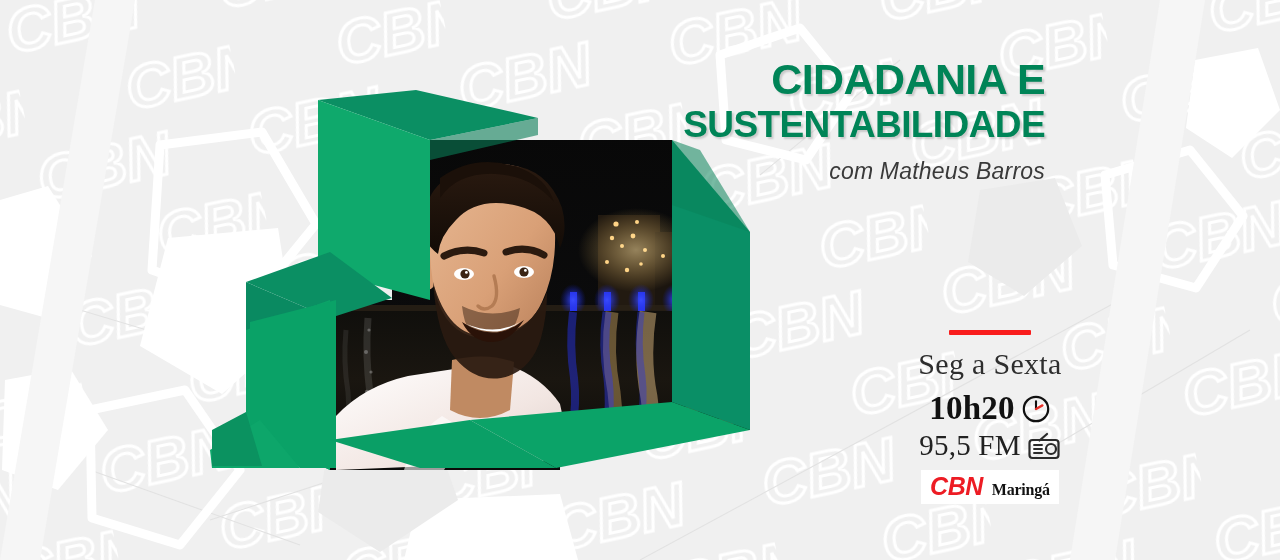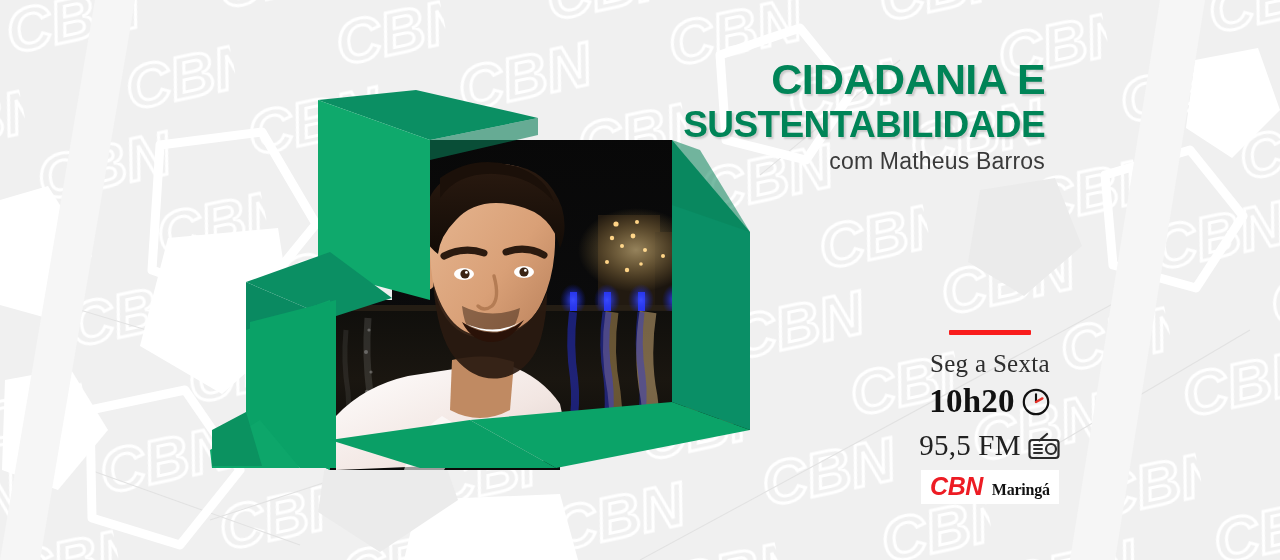--- a/index.html
+++ b/index.html
@@ -48,22 +48,23 @@
     font-size: 43px;
     line-height: 46px;
     letter-spacing: -0.6px;
     color: #008457;
     text-shadow: 2px 2px 2px rgba(0,0,0,0.16);
     white-space: nowrap;
   }
   .title-line.l2 { font-size: 37px; }
   .subtitle {
     display: block;
-    margin-top: 0;
+    margin-top: 10px;
     font-family: "Liberation Sans", sans-serif;
+    font-style: italic;
     font-size: 23px;
     color: #3a3a3a;
     letter-spacing: 0.2px;
   }
 
   
   .schedule {
     position: absolute;
     left: 855px;
     top: 330px;
@@ -73,45 +74,45 @@
   }
   .red-rule {
     width: 82px;
     height: 5px;
     background: #f91d1d;
     margin: 0 auto 12px auto;
     border-radius: 1px;
   }
   .sched-days {
     font-family: "Liberation Serif", serif;
-    font-size: 25px;
+    font-size: 30px;
     color: #2e2e2e;
     line-height: 34px;
     letter-spacing: 0.3px;
   }
   .sched-time {
     display: flex;
     align-items: center;
     justify-content: center;
     gap: 6px;
-    margin-top: 2px;
+    margin-top: 9px;
   }
   .sched-time .txt {
     font-family: "Liberation Serif", serif;
     font-weight: bold;
     font-size: 33px;
     color: #111111;
     letter-spacing: 0.2px;
   }
   .sched-freq {
     display: flex;
     align-items: center;
     justify-content: center;
     gap: 6px;
-    margin-top: 9px;
+    margin-top: 2px;
   }
   .sched-freq .txt {
     font-family: "Liberation Serif", serif;
     font-size: 29px;
     color: #222222;
     letter-spacing: 0.2px;
   }
   .logo-row {
     margin-top: 8px;
     display: inline-flex;

